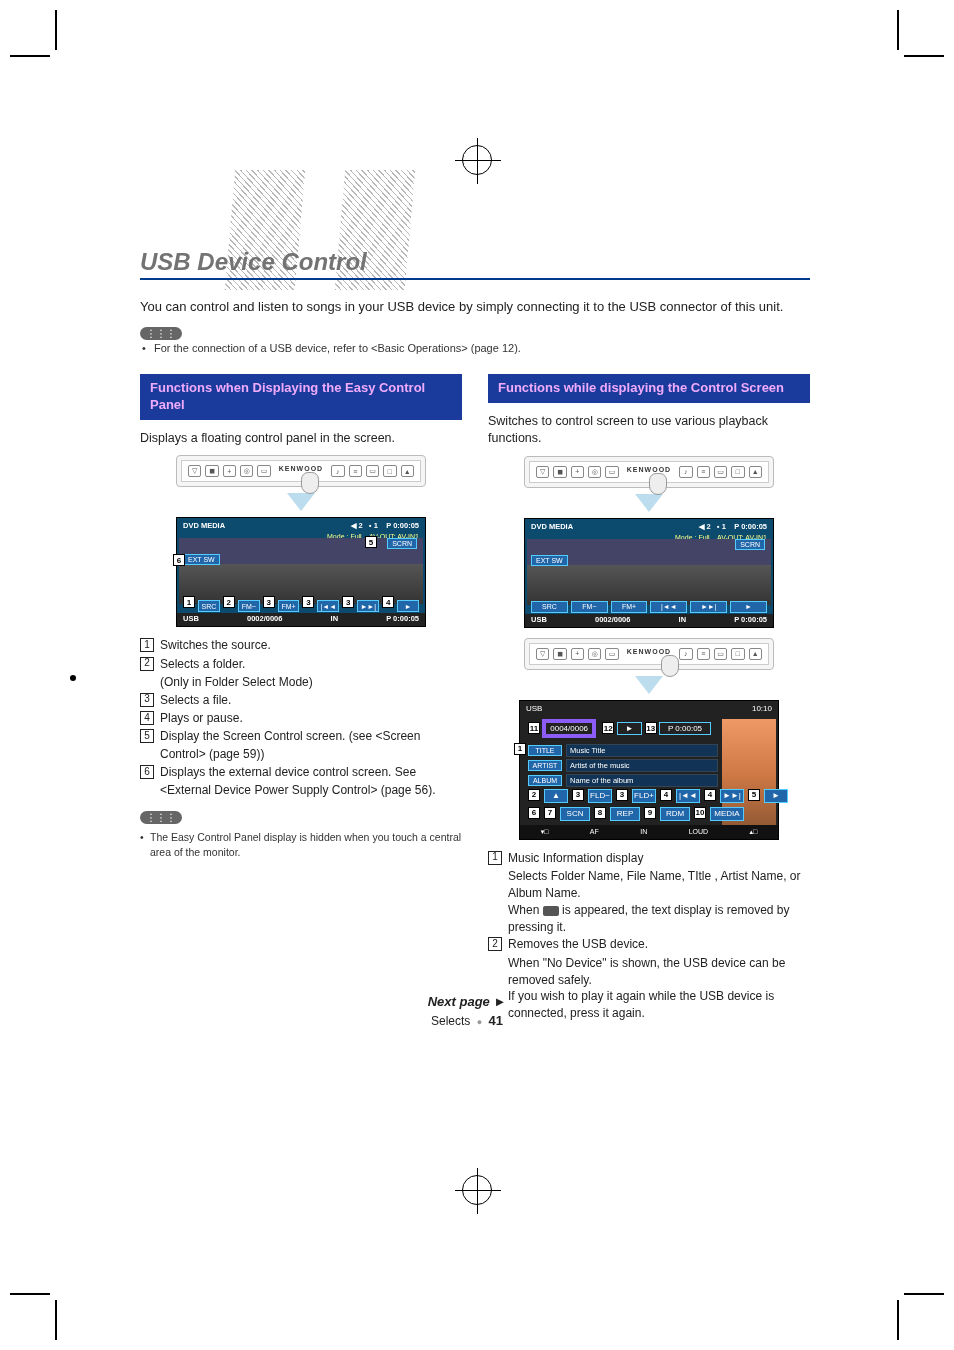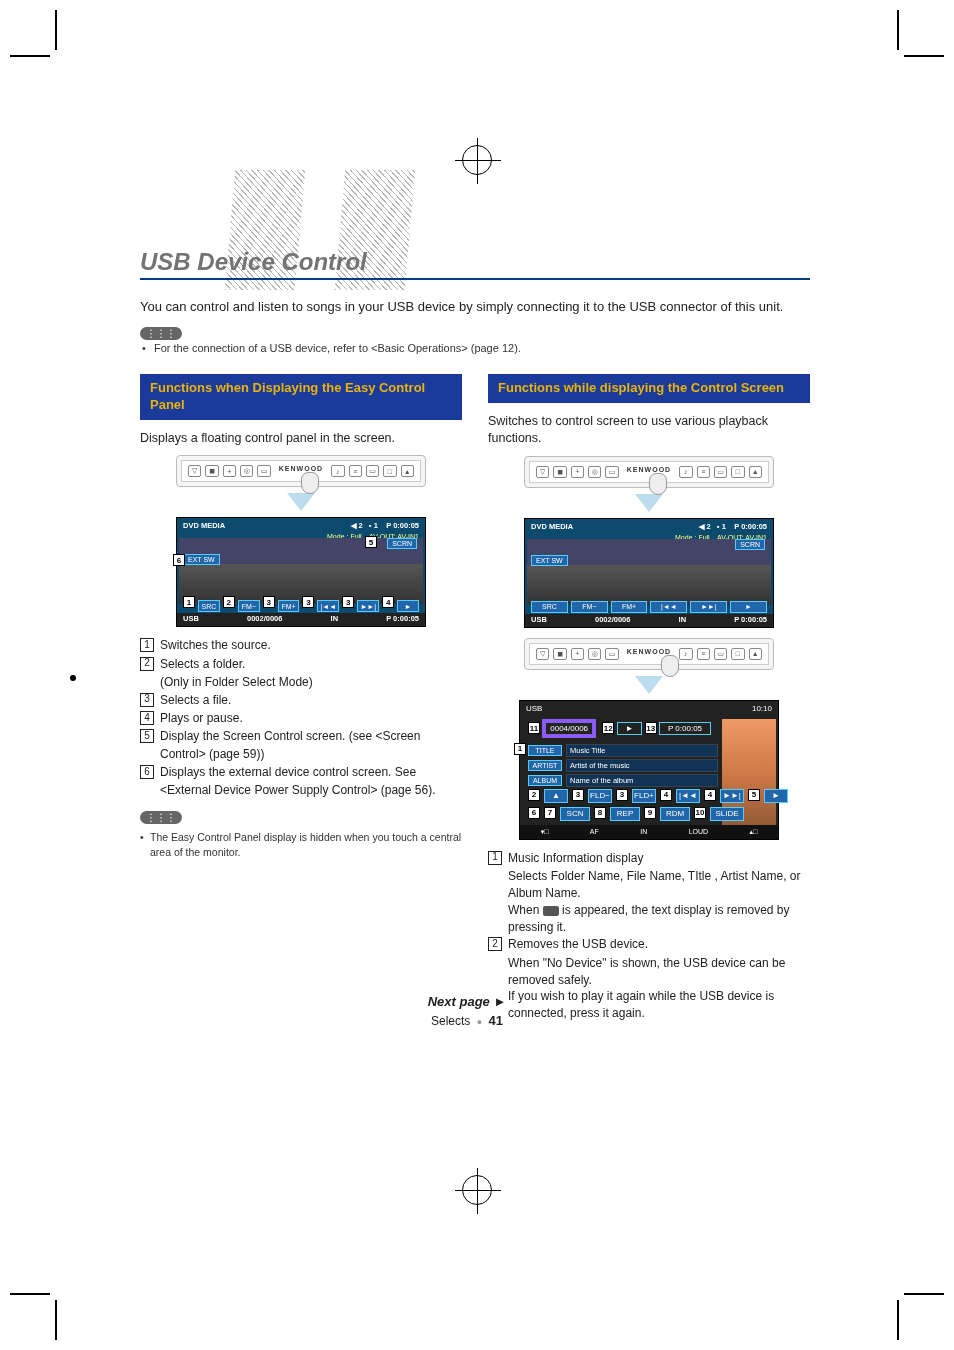--- a/index.html
+++ b/index.html
@@ -35,21 +35,21 @@
   .title-underline { position:absolute; bottom:10px; left:0; width:670px; height:2px; background:#003b8e; }
 
   .intro { font-size: 13px; line-height: 1.45; margin: 8px 0 4px; color:#222; }
   .note-icon { font-size:14px; display:inline-block; background:#666; color:#fff; border-radius:10px; padding:1px 6px; font-size:10px; margin:6px 0 2px; }
   .bullet-note { font-size: 11px; color:#333; margin-left: 14px; position:relative; }
   .bullet-note::before { content:"•"; position:absolute; left:-12px; }
 
   .columns { display:flex; gap: 26px; margin-top: 20px; }
   .col { width: 322px; }
 
-  .section-head { background:#1a3b9c; color:#eab308; font-weight:bold; font-size:13px; padding:6px 10px; line-height:1.3; }
+  .section-head { background:#1a3b9c; color:#f0abfc; font-weight:bold; font-size:13px; padding:6px 10px; line-height:1.3; }
   .lead { font-size: 12.5px; margin: 10px 0 8px; line-height:1.4; }
 
   
   .screen-frame { width: 250px; margin: 6px auto; background:#f5f5f5; border:1px solid #bbb; border-radius:4px; padding:4px; position:relative; }
   .screen-inner { height: 22px; background:#fff; border:1px solid #ccc; position:relative; }
   .screen-icons { position:absolute; top:4px; left:6px; right:6px; display:flex; gap:4px; }
   .ic { width:14px; height:12px; border:1px solid #888; border-radius:2px; font-size:7px; display:flex; align-items:center; justify-content:center; color:#555; }
   .kenwood { font-size:7px; letter-spacing:1px; color:#333; padding:0 4px; font-weight:bold; }
   .finger { position:absolute; width:18px; height:22px; background:#eee; border:1px solid #999; border-radius:8px 8px 10px 10px; }
 
@@ -356,21 +356,21 @@
           </div>
           <div class="mode-row">
             <span class="callout" style="position:relative;">6</span>
             <span class="callout" style="position:relative;">7</span>
             <div class="tbtn2" style="width:30px;">SCN</div>
             <span class="callout" style="position:relative;">8</span>
             <div class="tbtn2" style="width:30px;">REP</div>
             <span class="callout" style="position:relative;">9</span>
             <div class="tbtn2" style="width:30px;">RDM</div>
             <span class="callout" style="position:relative;">10</span>
-            <div class="tbtn2" style="width:34px;">SLIDE</div>
+            <div class="tbtn2" style="width:34px;">MEDIA</div>
           </div>
           <div class="bottom-bar">
             <span>▾□</span>
             <span>AF</span>
             <span>IN</span>
             <span>LOUD</span>
             <span>▴□</span>
           </div>
         </div>
 

